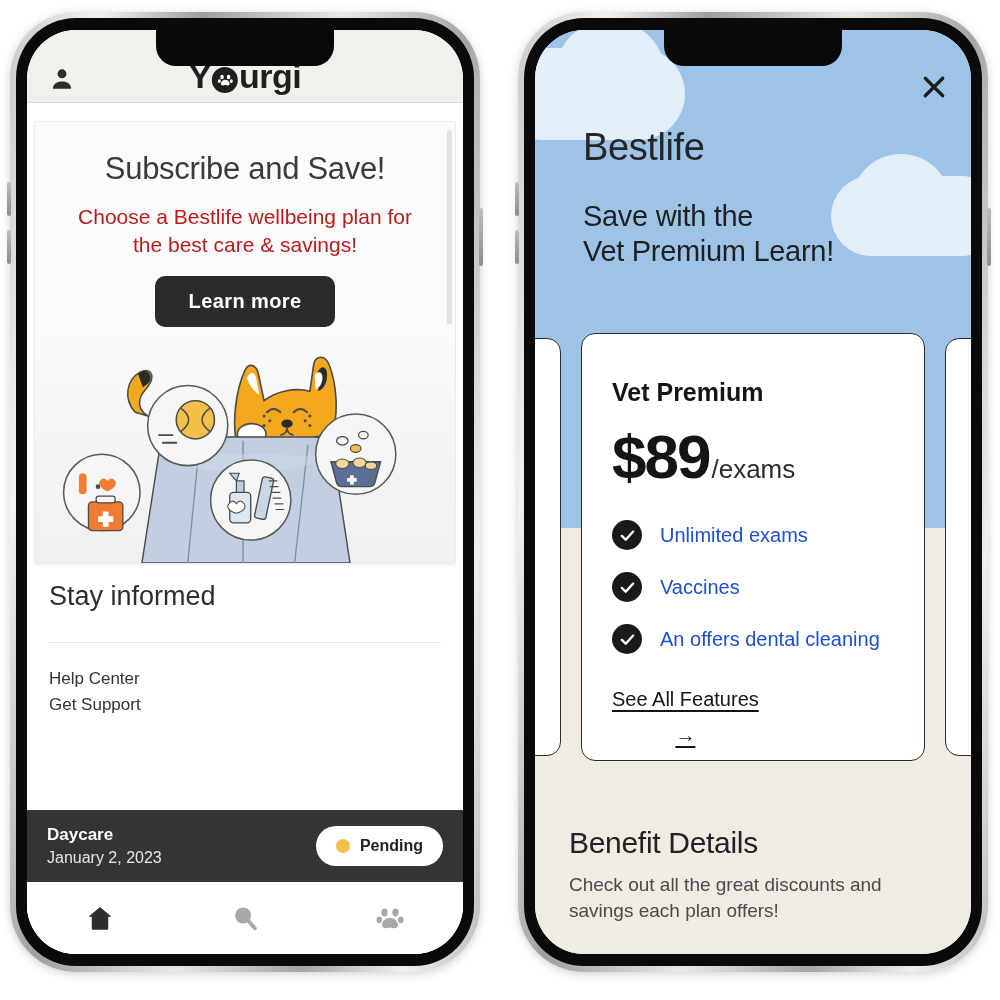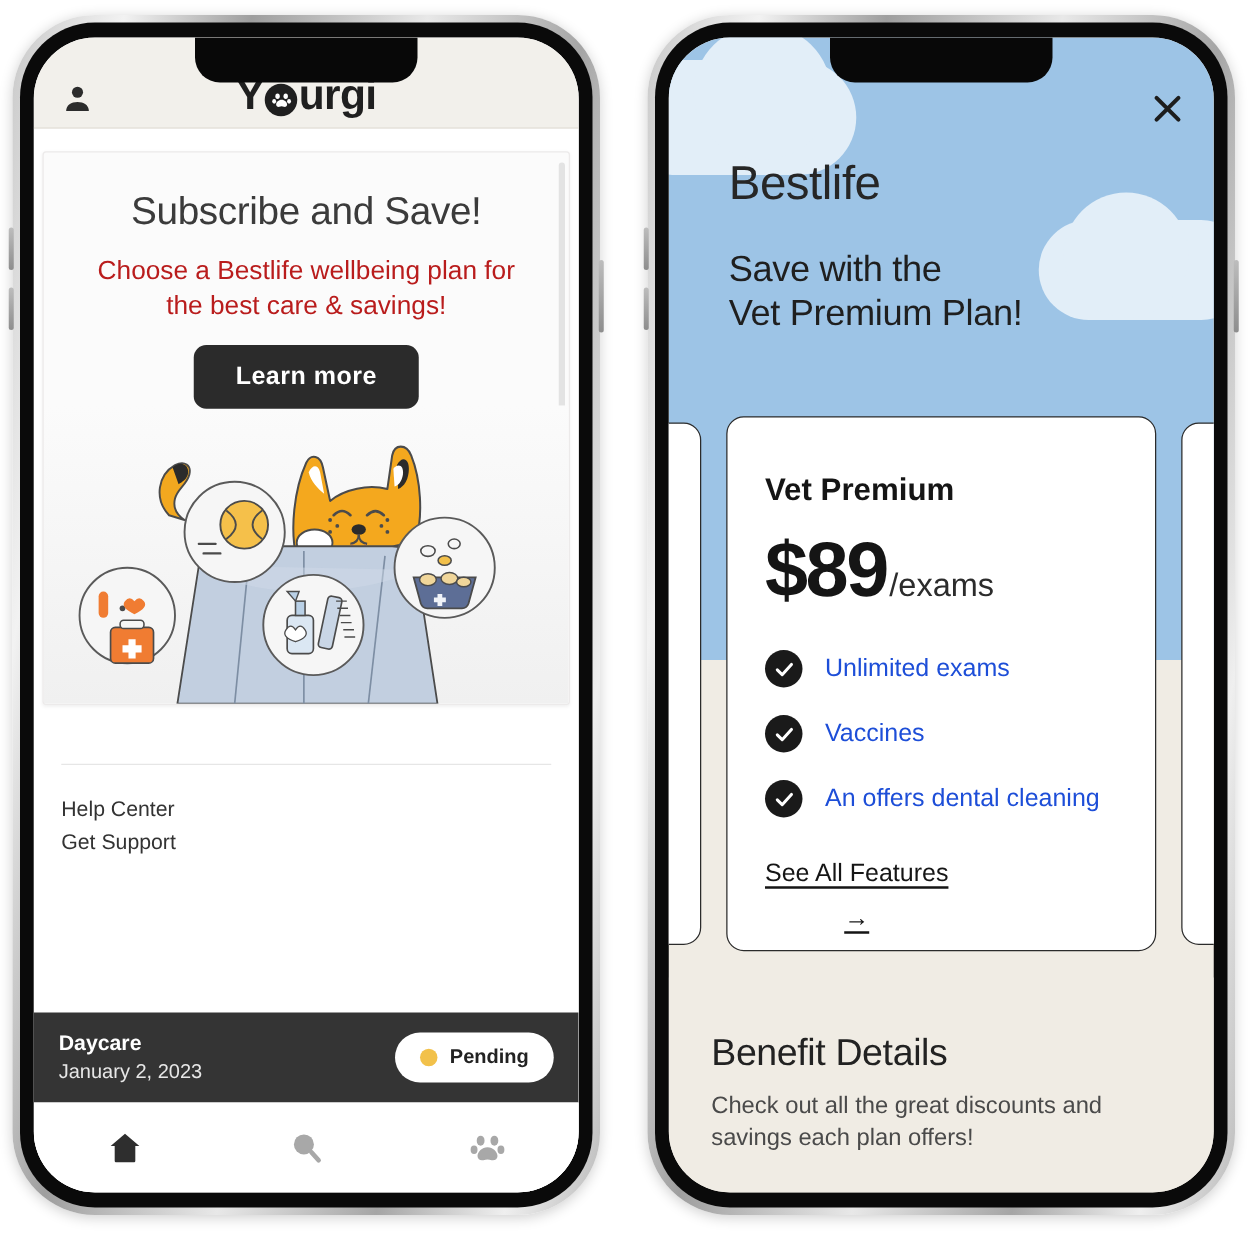--- a/index.html
+++ b/index.html
@@ -326,20 +326,21 @@
                 <ellipse cx="352" cy="148" rx="6" ry="4" fill="#f0d69a" stroke="#4b4b4b" stroke-width="1.2"></ellipse>
                 <ellipse cx="322" cy="122" rx="6" ry="4.5" fill="#f6f6f6" stroke="#4b4b4b" stroke-width="1.3"></ellipse>
                 <ellipse cx="344" cy="116" rx="5" ry="4" fill="#f6f6f6" stroke="#4b4b4b" stroke-width="1.3"></ellipse>
                 <ellipse cx="336" cy="130" rx="5.5" ry="4" fill="#f2c04a" stroke="#4b4b4b" stroke-width="1.3"></ellipse>
               </svg>
             </div>
             <div class="promo-scroll"></div>
           </div>
 
           <div class="stay-sec">
+            <div class="stay-title">Stay informed</div>
             <div class="stay-rule"></div>
             <div class="stay-links">
               <div class="stay-link">Help Center</div>
               <div class="stay-link">Get Support</div>
             </div>
           </div>
 
           <div class="appt-bar">
             <div>
               <div class="appt-name">Daycare</div>
@@ -397,21 +398,21 @@
         <span class="close-x">
           <svg viewBox="0 0 24 24" fill="none" stroke="currentColor" stroke-width="2.6" stroke-linecap="round">
             <path d="M5 5 L19 19 M19 5 L5 19"></path>
           </svg>
         </span>
 
         <div class="r-head">
           <div class="r-title">Bestlife</div>
           <div class="r-sub">
             <div>Save with the</div>
-            <div>Vet Premium Plan!</div>
+            <div>Vet Premium Learn!</div>
           </div>
         </div>
 
         <div class="carousel">
           <div class="pcard-side pcard-left">
             
           </div>
           <div class="pcard-side pcard-right"></div>
 
           <div class="pcard">

